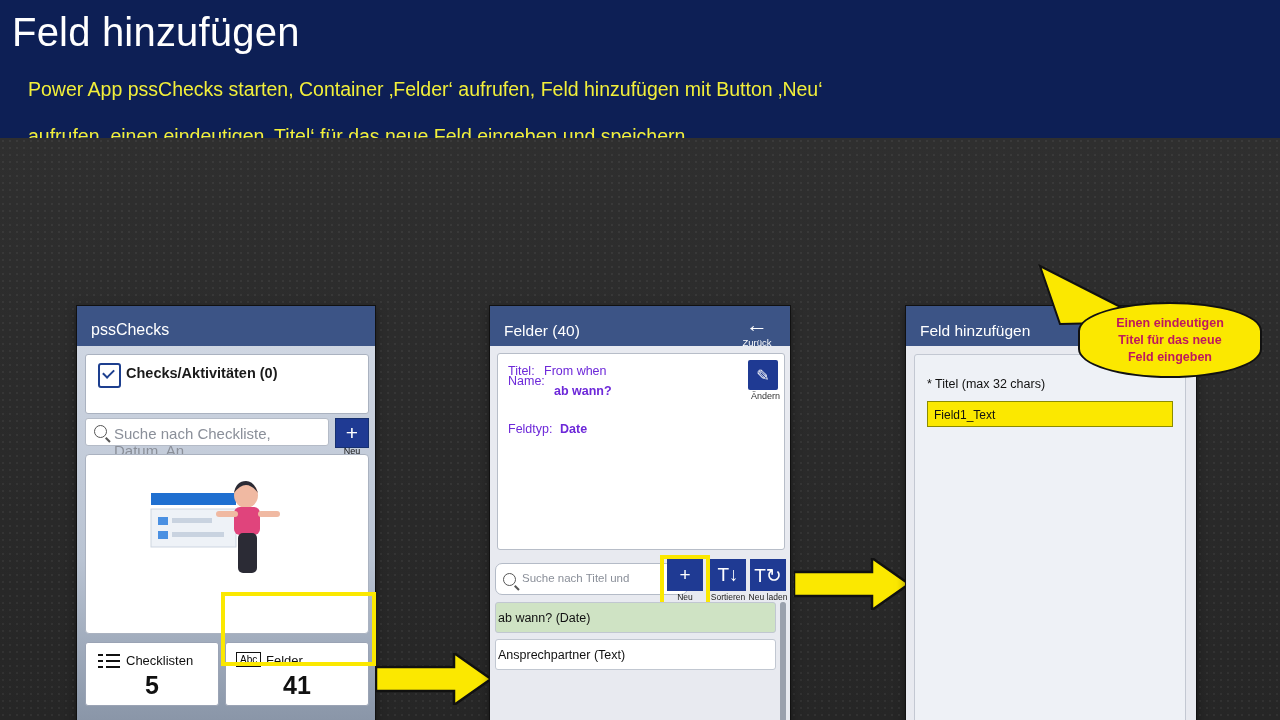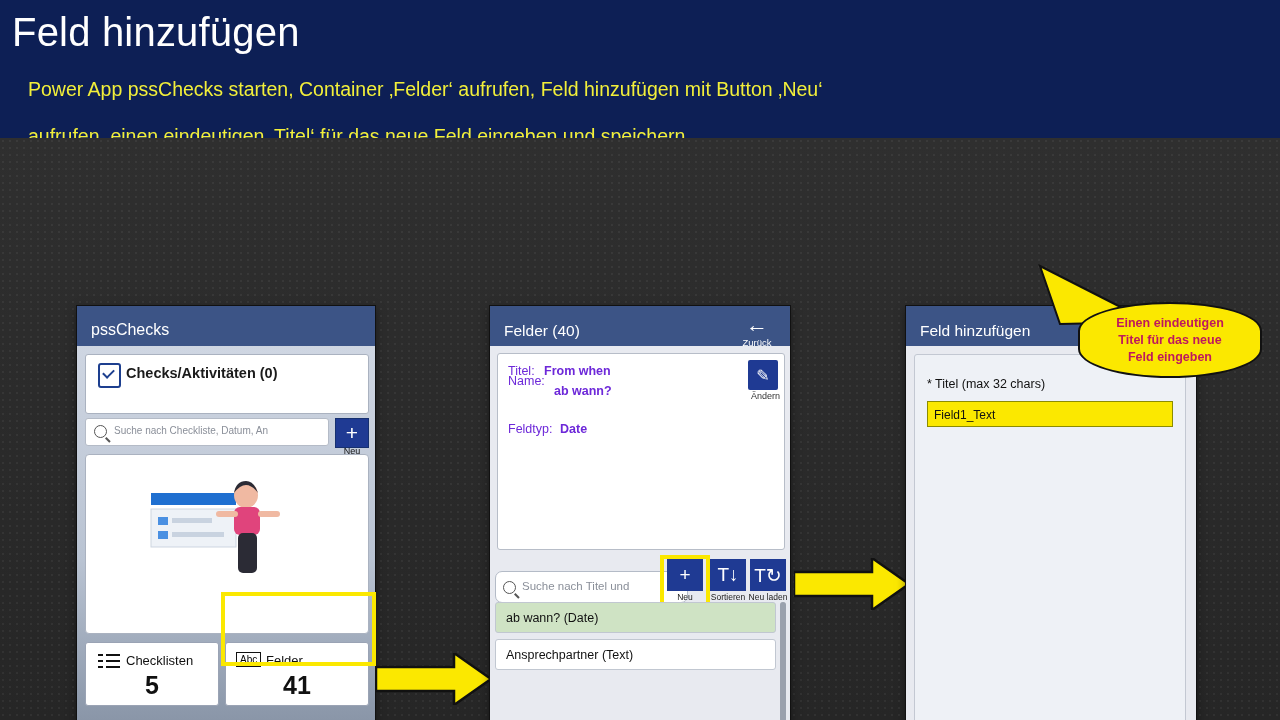--- a/index.html
+++ b/index.html
@@ -69,21 +69,21 @@
     position:absolute;background:#fff;border:1px solid #9aa3b4;border-radius:3px;
   }
   .panel-top{left:8px;top:8px;width:282px;height:58px;background:#fff;border:1px solid #aab2c0;border-radius:3px;}
   .panel-top .ttl{position:absolute;left:40px;top:10px;font-size:14.5px;font-weight:bold;color:#1b1b1b;}
   .chk-ico{
     position:absolute;left:12px;top:8px;width:19px;height:21px;border:2px solid #1d3f8f;border-radius:3px;
   }
   .chk-ico:after{content:"";position:absolute;left:3px;top:4px;width:9px;height:5px;border-left:2px solid #1d3f8f;border-bottom:2px solid #1d3f8f;transform:rotate(-45deg);}
   .search{
     position:absolute;left:8px;top:72px;width:244px;height:28px;background:#fff;border:1px solid #b4bbc7;border-radius:3px;
-    font-size:10px;color:#8a8f99;box-sizing:border-box;padding:6px 6px 0 28px;
+    font-size:15px;color:#8a8f99;box-sizing:border-box;padding:6px 6px 0 28px;
   }
   .mag{position:absolute;left:8px;top:6px;width:11px;height:11px;border:1.6px solid #555;border-radius:50%;}
   .mag:after{content:"";position:absolute;right:-5px;bottom:-4px;width:6px;height:1.6px;background:#555;transform:rotate(45deg);}
   .btn-blue{
     background:#1f3a93;color:#fff;border:1px solid #16306f;display:flex;align-items:center;justify-content:center;
   }
   .illus{
     position:absolute;left:8px;top:108px;width:282px;height:178px;background:#fff;border:1px solid #aab2c0;border-radius:4px;
   }
   .illus .cap{position:absolute;bottom:9px;width:100%;text-align:center;font-size:14px;font-weight:bold;color:#111;}
@@ -99,31 +99,31 @@
     position:absolute;left:7px;top:7px;width:286px;height:195px;background:#fff;border:1px solid #b7bdc8;border-radius:3px;
   }
   .detail .row{position:absolute;font-size:12.5px;color:#6d28d9;}
   .edit-btn{
     position:absolute;right:6px;top:6px;width:30px;height:30px;background:#1f3a93;color:#fff;
     display:flex;align-items:center;justify-content:center;font-size:16px;border-radius:2px;
   }
   .edit-lab{position:absolute;right:4px;top:37px;font-size:9px;color:#333;}
   .searchrow{position:absolute;left:5px;top:213px;width:300px;height:36px;}
   .search2{
-    position:absolute;left:0;top:12px;width:193px;height:32px;background:#fff;border:1px solid #b4bbc7;border-radius:7px;
+    position:absolute;left:0;top:4px;width:193px;height:32px;background:#fff;border:1px solid #b4bbc7;border-radius:7px;
     font-size:11.5px;color:#8a8f99;box-sizing:border-box;padding:8px 4px 0 26px;
   }
   .tool{position:absolute;top:0;width:42px;text-align:center;}
   .tool .sq{width:36px;height:32px;margin:0 auto;background:#1f3a93;color:#fff;display:flex;align-items:center;justify-content:center;font-size:19px;}
   .tool .lb{font-size:8.5px;color:#222;margin-top:1px;display:block;}
   .hl-yellow{outline:4px solid #fbe800;}
   .listwrap{position:absolute;left:5px;top:256px;width:291px;height:200px;overflow:hidden;}
   .litem{
     height:31px;margin-bottom:6px;background:#fff;border:1px solid #c1c7d1;border-radius:3px;
-    font-size:12.5px;color:#111;display:flex;align-items:center;padding-left:10px;box-sizing:border-box;width:281px;
+    font-size:12.5px;color:#111;display:flex;align-items:center;padding-left:2px;box-sizing:border-box;width:281px;
   }
   .litem.sel{background:#cfe3c4;}
   .scrollbar{position:absolute;right:4px;top:256px;width:6px;height:196px;background:#d2d6dd;border-radius:3px;}
   .scrollthumb{position:absolute;left:0;top:0;width:6px;height:120px;background:#9aa1ad;border-radius:3px;}
 
   
   .p3body{background:#e8eaf0;height:478px;position:relative;}
   .formcard{
     position:absolute;left:8px;top:8px;width:270px;height:440px;background:#eef1f6;border:1px solid #c3c8d2;border-radius:3px;
   }
@@ -230,21 +230,21 @@
     <div class="pbar small">
       <span class="ptitle">Felder (40)</span>
       <span class="hdr-icon" style="left:246px;">
         <span class="gl">←</span>
         <span class="lb">Zurück</span>
       </span>
     </div>
     <div class="p2body">
       <div class="detail">
         <span class="row" style="left:10px;top:10px;">Titel:</span>
-        <span class="row" style="left:46px;top:10px;font-weight:bold;">From when</span>
+        <span class="row" style="left:46px;top:10px;font-weight:normal;">From when</span>
         <span class="row" style="left:10px;top:20px;">Name:</span>
         <span class="row" style="left:56px;top:30px;font-weight:bold;">ab wann?</span>
         <span class="row" style="left:10px;top:68px;">Feldtyp:</span>
         <span class="row" style="left:62px;top:68px;font-weight:bold;">Date</span>
         <span class="edit-btn">✎</span>
         <span class="edit-lab">Ändern</span>
       </div>
 
       <div class="searchrow">
         <div class="search2">

